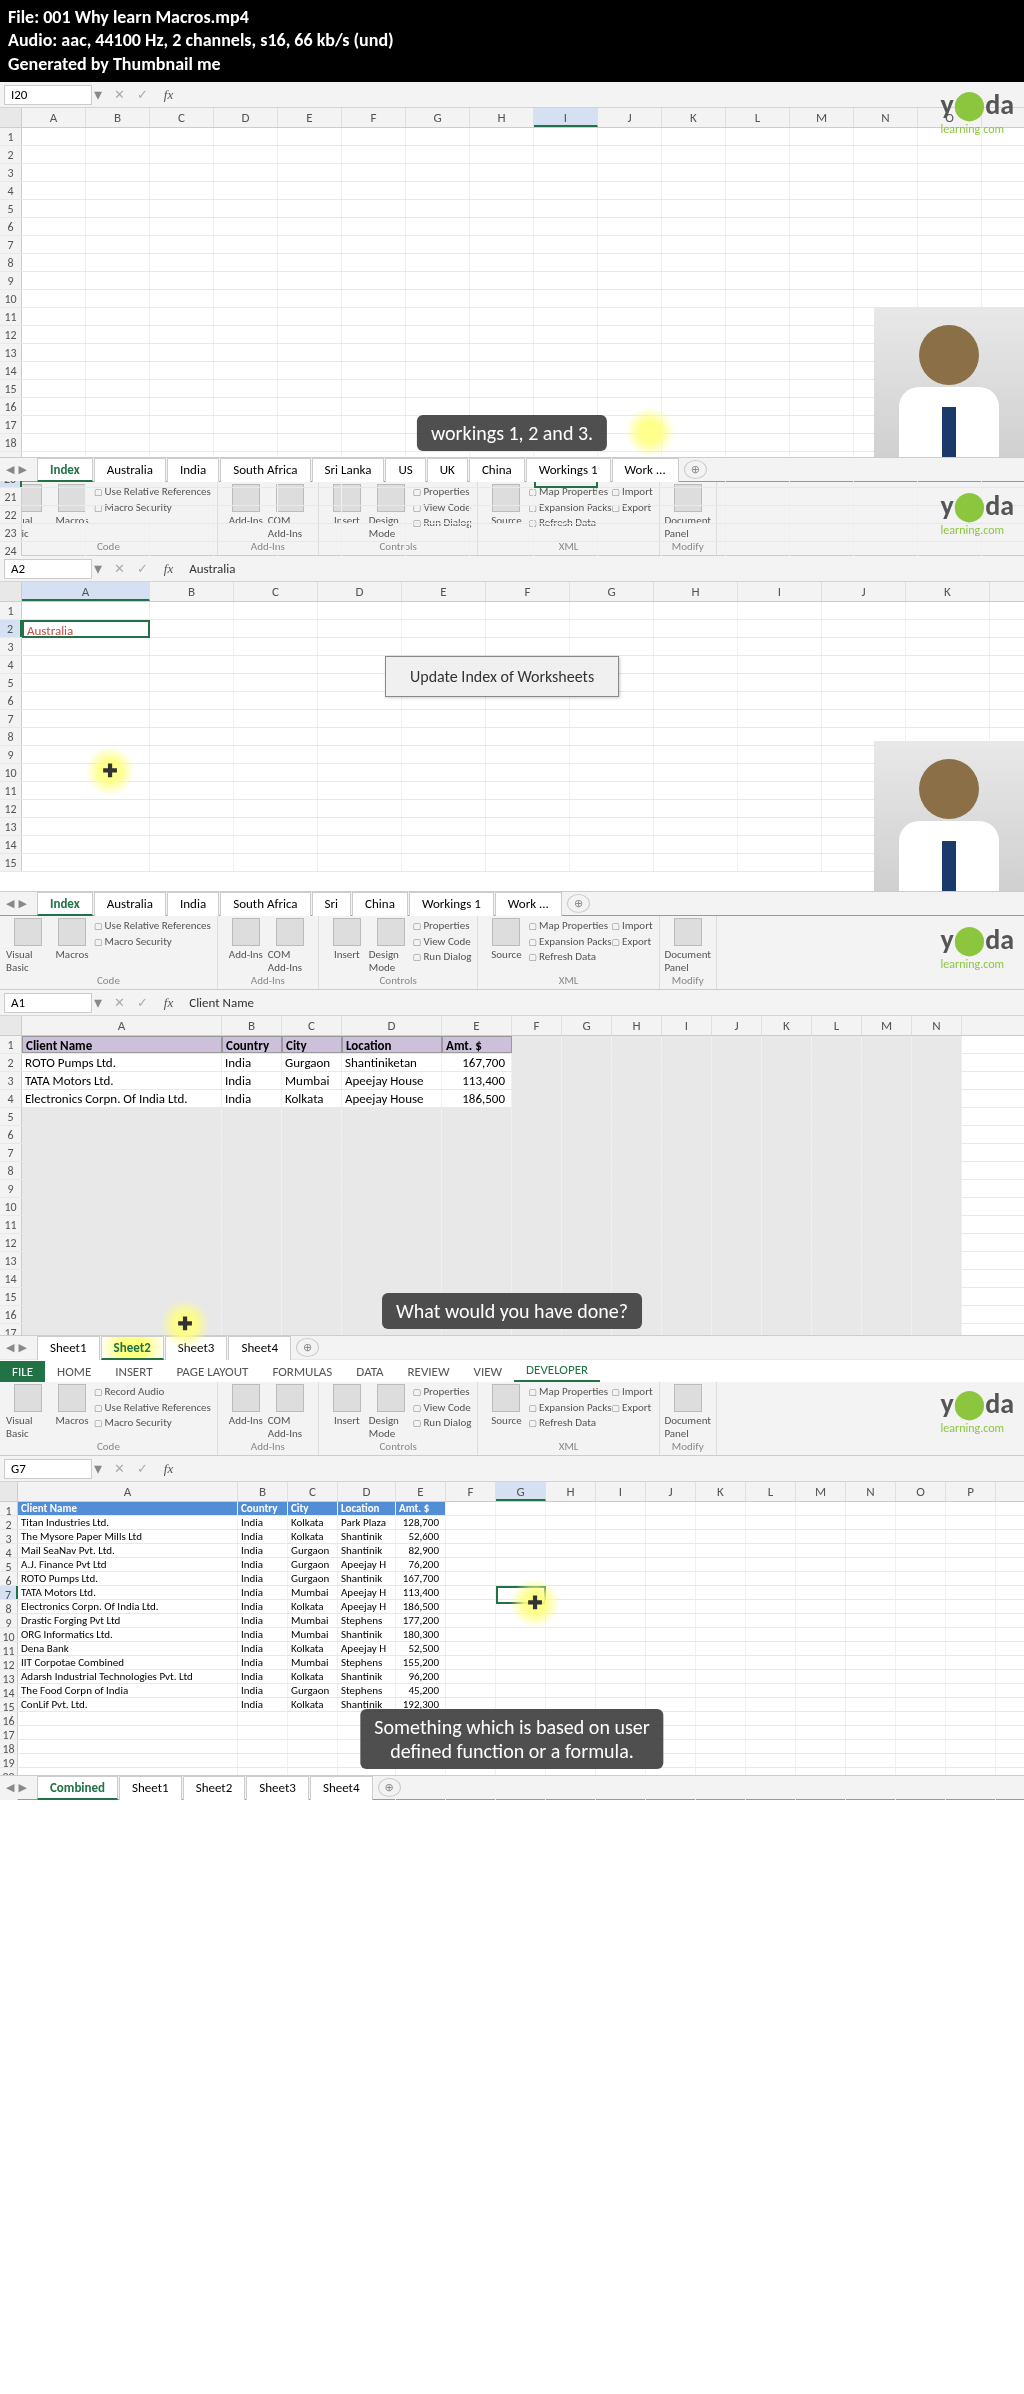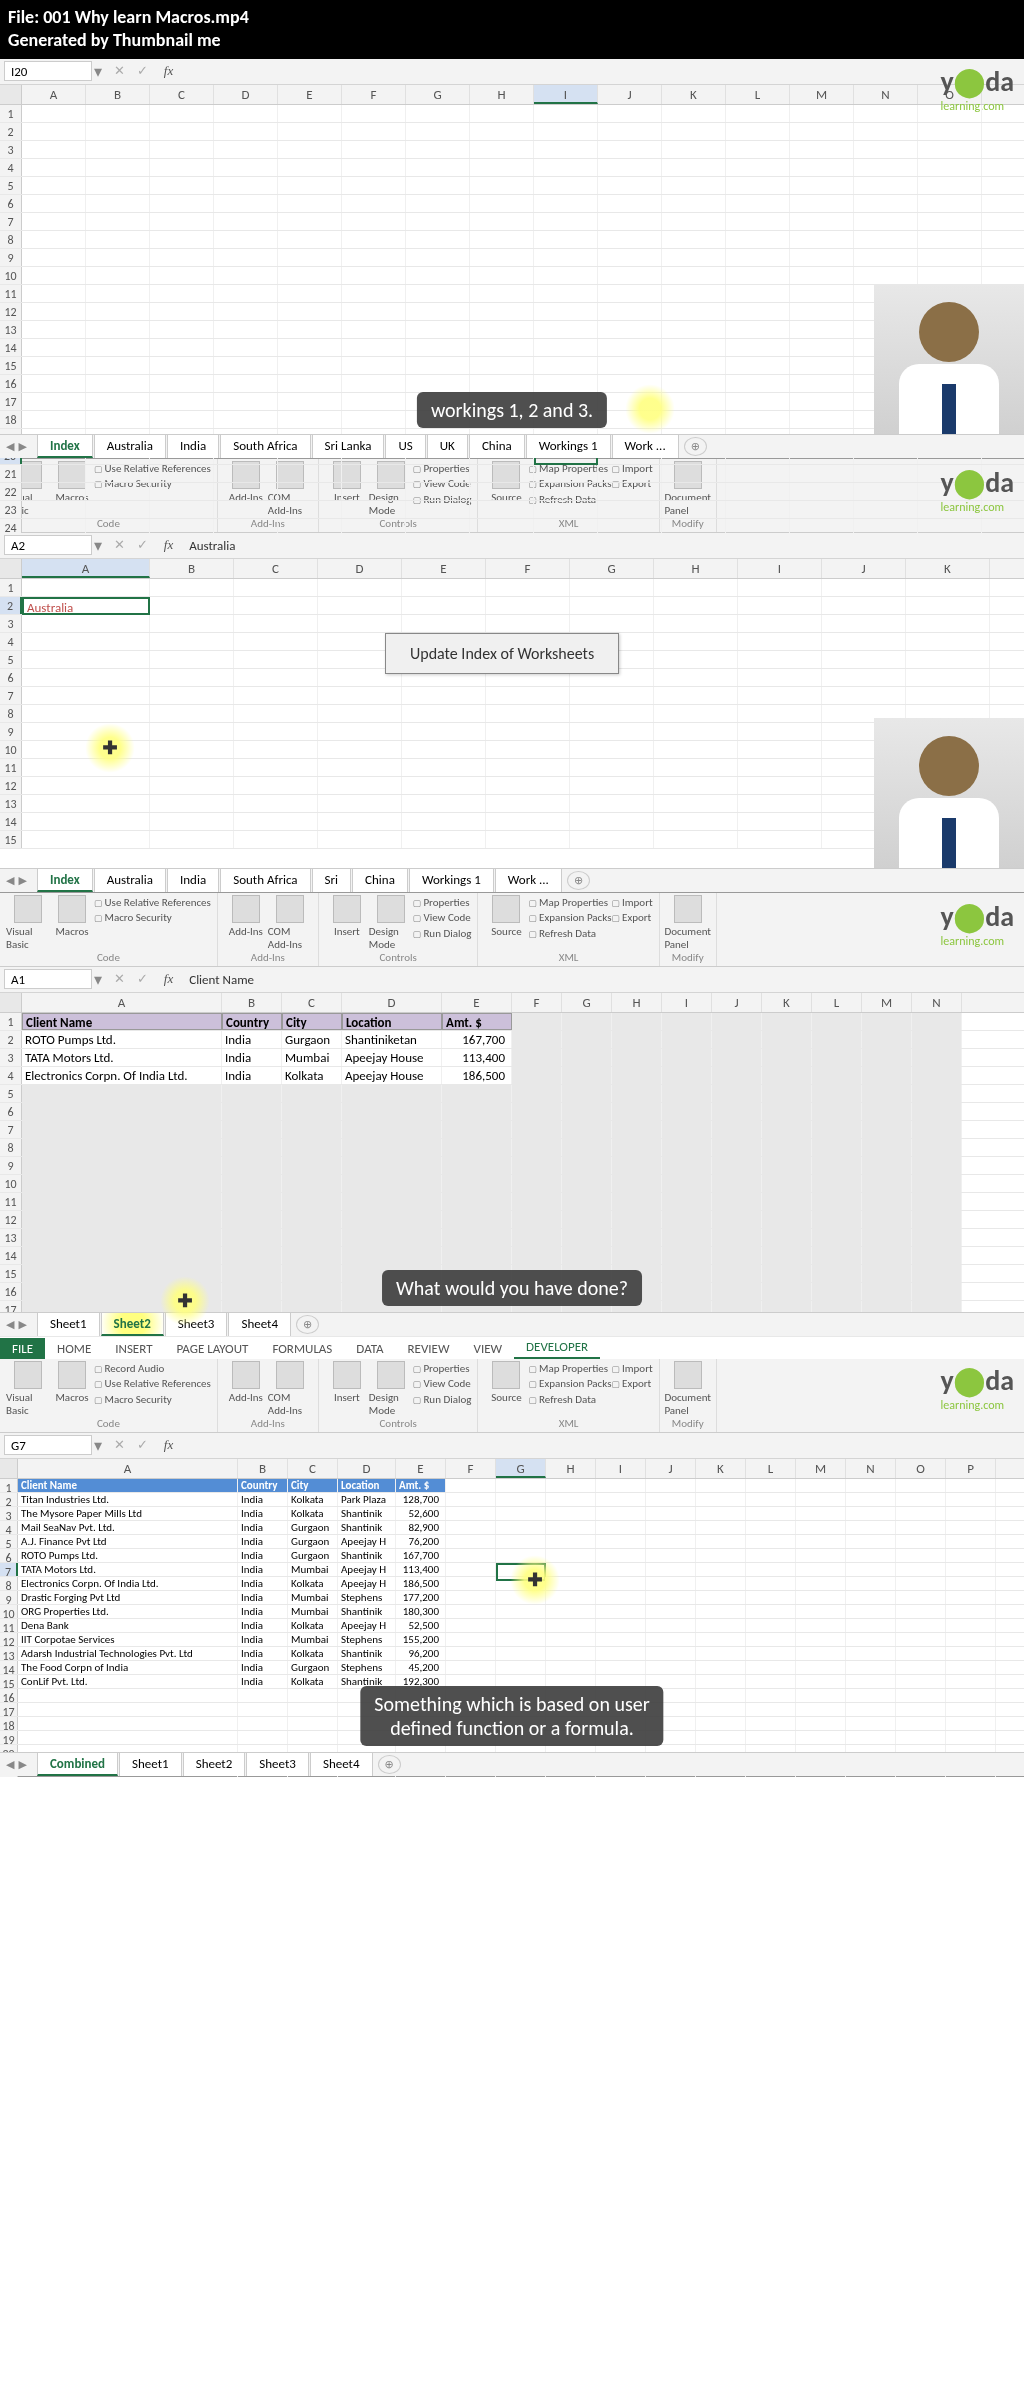--- a/index.html
+++ b/index.html
@@ -81,20 +81,21 @@
 .num { text-align: right; padding-right: 6px; }
 
 
 .xl-button { position: absolute; background: #f0f0f0; border: 1px solid #888; padding: 10px 24px; font-size: 16px; color: #333; box-shadow: 1px 1px 3px rgba(0,0,0,0.2); }
 </style>
 </head>
 <body>
 
 <div class="black-header">
   <div>File: 001 Why learn Macros.mp4</div>
+  <div>Audio: aac, 44100 Hz, 2 channels, s16, 66 kb/s (und)</div>
   <div>Generated by Thumbnail me</div>
 </div>
 
 <div class="panel" style="height:400px">
   <div class="logo"><span>y</span><span class="green">⬤</span><span>da</span><div class="sub">learning.com</div></div>
   <div class="namebar">
     <input class="namebox" value="I20" style="">
     <span class="namebox-dd">▾</span>
     <div class="fx-icons">
       <span>✕</span>
@@ -1750,21 +1751,21 @@
         <div class="cell" style="width: 50px; font-size: 11px; line-height: 14px;"></div>
         <div class="cell" style="width: 50px; font-size: 11px; line-height: 14px;"></div>
         <div class="cell" style="width: 50px; font-size: 11px; line-height: 14px;"></div>
         <div class="cell" style="width: 50px; font-size: 11px; line-height: 14px;"></div>
         <div class="cell" style="width: 50px; font-size: 11px; line-height: 14px;"></div>
         <div class="cell" style="width: 50px; font-size: 11px; line-height: 14px;"></div>
         <div class="cell" style="width: 50px; font-size: 11px; line-height: 14px;"></div>
       </div>
       <div class="row" style="height: 14px;">
         <div class="rownum" style="width: 18px;">10</div>
-        <div class="cell" style="width: 220px; font-size: 11px; line-height: 14px;">ORG Properties Ltd.</div>
+        <div class="cell" style="width: 220px; font-size: 11px; line-height: 14px;">ORG Informatics Ltd.</div>
         <div class="cell" style="width: 50px; font-size: 11px; line-height: 14px;">India</div>
         <div class="cell" style="width: 50px; font-size: 11px; line-height: 14px;">Mumbai</div>
         <div class="cell" style="width: 58px; font-size: 11px; line-height: 14px;">Shantinik</div>
         <div class="cell num" style="width: 50px; font-size: 11px; line-height: 14px;">180,300</div>
         <div class="cell" style="width: 50px; font-size: 11px; line-height: 14px;"></div>
         <div class="cell" style="width: 50px; font-size: 11px; line-height: 14px;"></div>
         <div class="cell" style="width: 50px; font-size: 11px; line-height: 14px;"></div>
         <div class="cell" style="width: 50px; font-size: 11px; line-height: 14px;"></div>
         <div class="cell" style="width: 50px; font-size: 11px; line-height: 14px;"></div>
         <div class="cell" style="width: 50px; font-size: 11px; line-height: 14px;"></div>
@@ -1788,21 +1789,21 @@
         <div class="cell" style="width: 50px; font-size: 11px; line-height: 14px;"></div>
         <div class="cell" style="width: 50px; font-size: 11px; line-height: 14px;"></div>
         <div class="cell" style="width: 50px; font-size: 11px; line-height: 14px;"></div>
         <div class="cell" style="width: 50px; font-size: 11px; line-height: 14px;"></div>
         <div class="cell" style="width: 50px; font-size: 11px; line-height: 14px;"></div>
         <div class="cell" style="width: 50px; font-size: 11px; line-height: 14px;"></div>
         <div class="cell" style="width: 50px; font-size: 11px; line-height: 14px;"></div>
       </div>
       <div class="row" style="height: 14px;">
         <div class="rownum" style="width: 18px;">12</div>
-        <div class="cell" style="width: 220px; font-size: 11px; line-height: 14px;">IIT Corpotae Services</div>
+        <div class="cell" style="width: 220px; font-size: 11px; line-height: 14px;">IIT Corpotae Combined</div>
         <div class="cell" style="width: 50px; font-size: 11px; line-height: 14px;">India</div>
         <div class="cell" style="width: 50px; font-size: 11px; line-height: 14px;">Mumbai</div>
         <div class="cell" style="width: 58px; font-size: 11px; line-height: 14px;">Stephens</div>
         <div class="cell num" style="width: 50px; font-size: 11px; line-height: 14px;">155,200</div>
         <div class="cell" style="width: 50px; font-size: 11px; line-height: 14px;"></div>
         <div class="cell" style="width: 50px; font-size: 11px; line-height: 14px;"></div>
         <div class="cell" style="width: 50px; font-size: 11px; line-height: 14px;"></div>
         <div class="cell" style="width: 50px; font-size: 11px; line-height: 14px;"></div>
         <div class="cell" style="width: 50px; font-size: 11px; line-height: 14px;"></div>
         <div class="cell" style="width: 50px; font-size: 11px; line-height: 14px;"></div>

